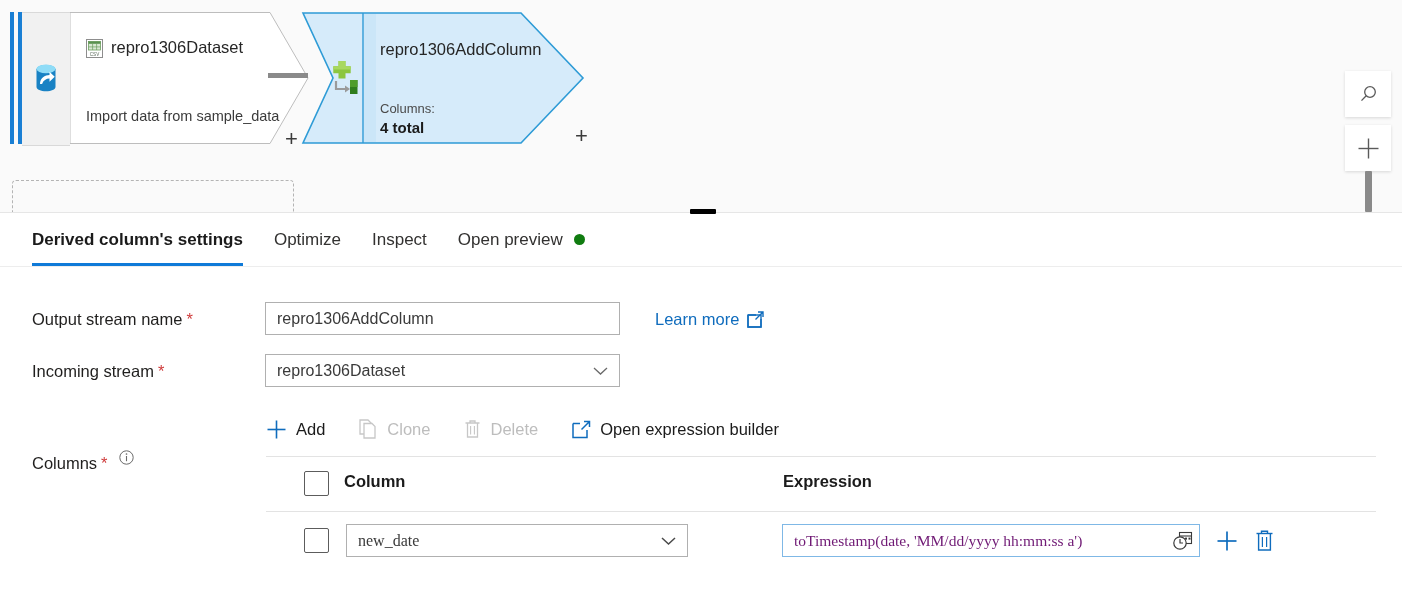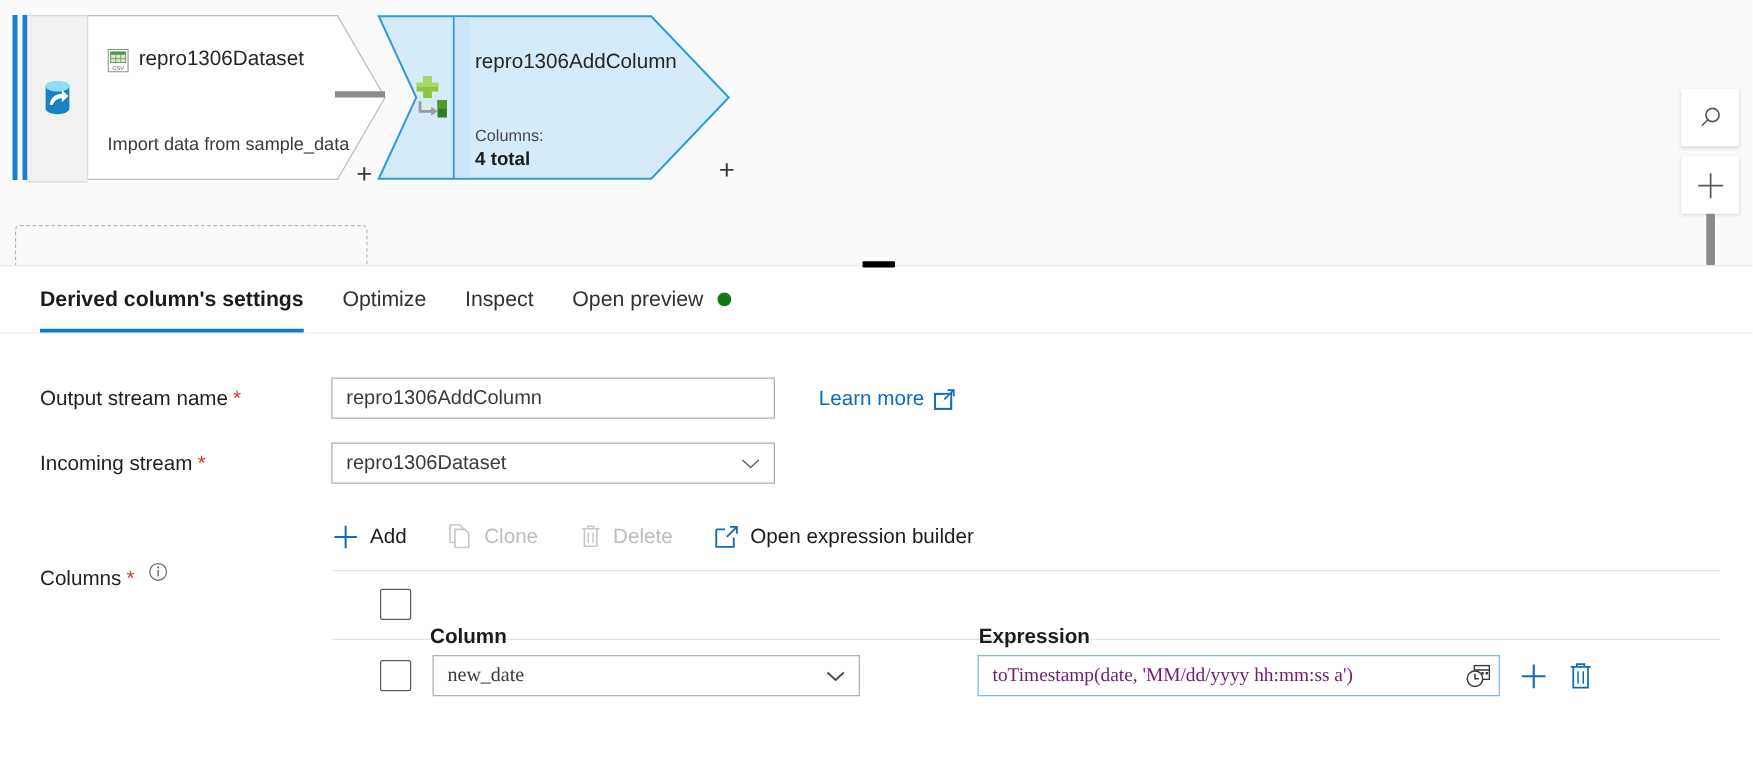--- a/index.html
+++ b/index.html
@@ -311,21 +311,20 @@
     background: #fff;
     cursor: pointer;
     box-sizing: border-box;
   }
   .th {
     position: absolute;
     font-size: 16.5px;
     font-weight: 700;
     color: #1b1b1b;
     white-space: nowrap;
-    margin-top: 28px;
   }
   .expr-field {
     position: absolute;
     border: 1px solid #7fb8e6;
     background: #ffffff;
     box-sizing: border-box;
     display: flex;
     align-items: center;
     padding: 0 6px 0 11px;
     font-size: 15.5px;

